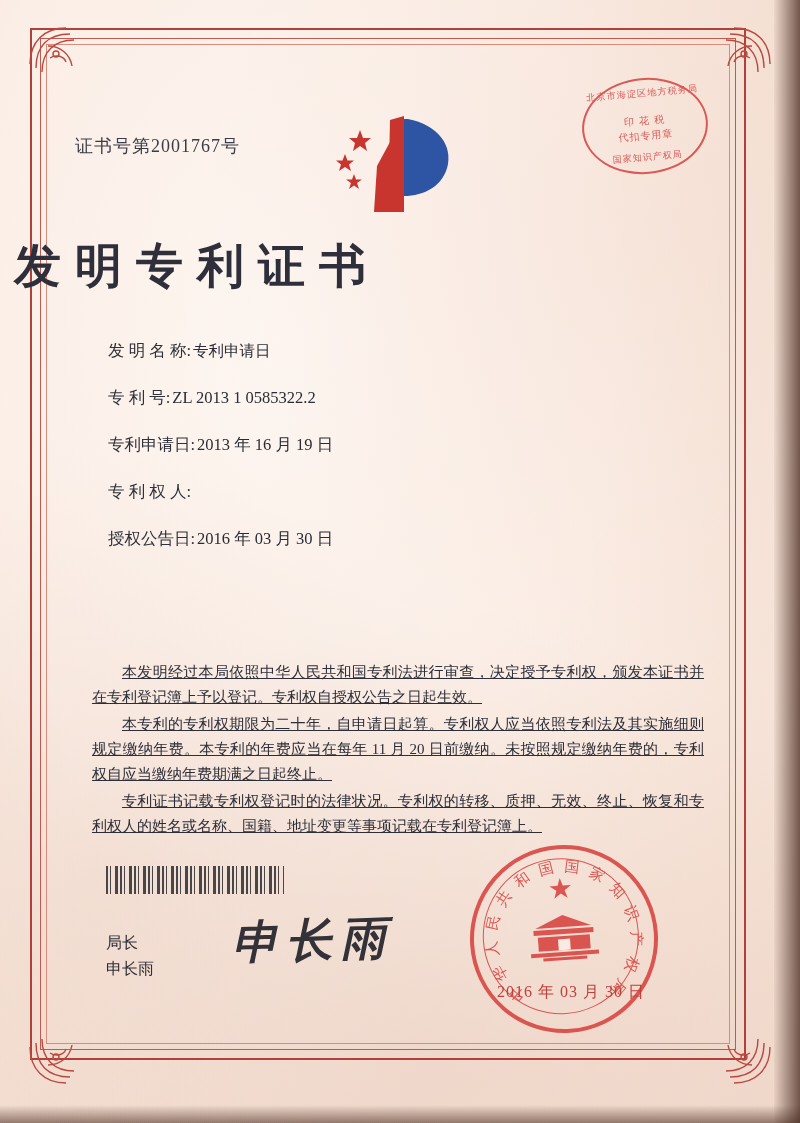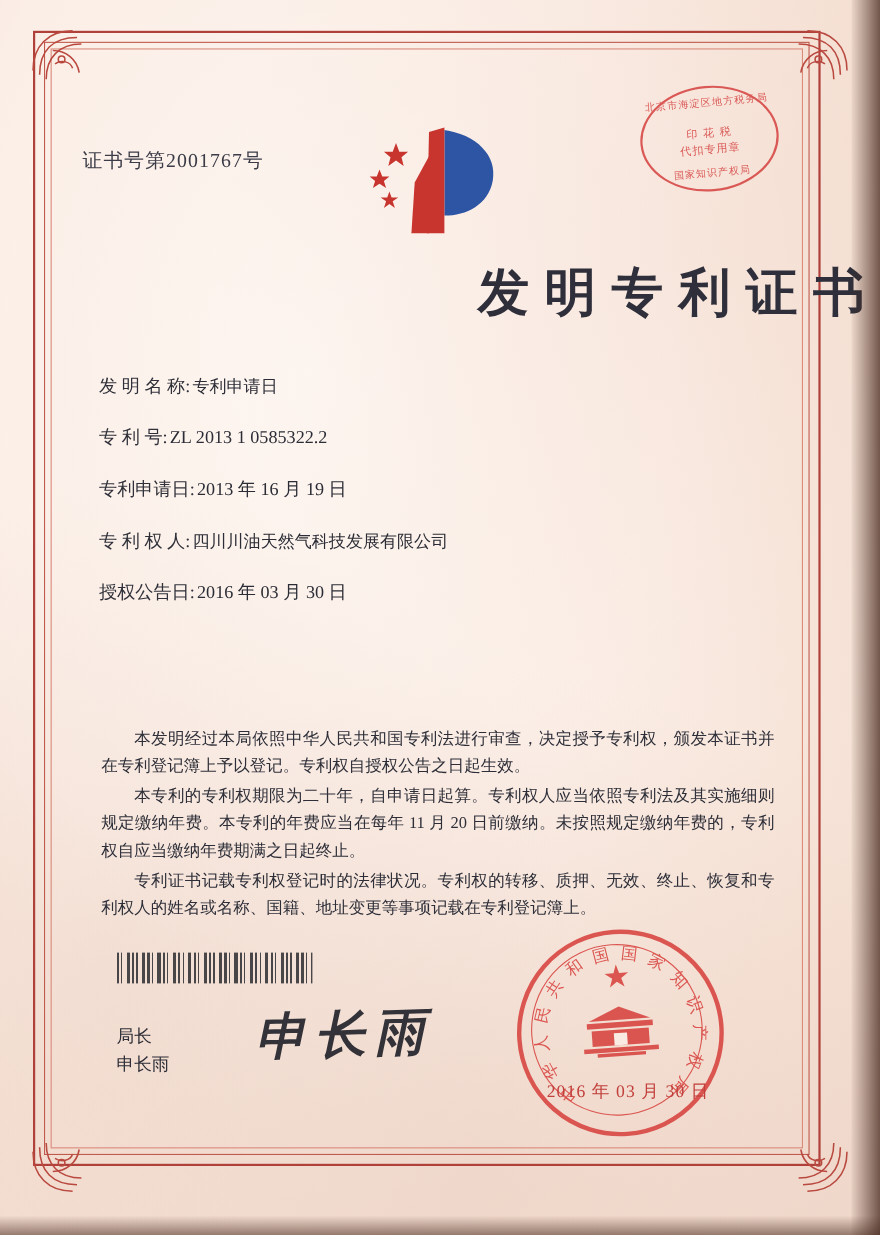--- a/index.html
+++ b/index.html
@@ -91,21 +91,21 @@
     left: 75px; top: 134px;
     font-size: 18px;
     color: #3b3c47;
     letter-spacing: 1px;
     font-family: "Liberation Serif", "DejaVu Serif", serif;
   }
   .title {
     position: absolute;
     left: 0; top: 235px;
     width: 800px;
-    text-align: right;
+    text-align: left;
     font-size: 47px;
     font-weight: bold;
     letter-spacing: 14px;
     color: #2e2f3a;
     text-indent: 14px;
     font-family: "DejaVu Serif", "Liberation Serif", serif;
   }
 
   
   .seal-top {
@@ -139,20 +139,21 @@
     position: absolute;
     left: 90px; top: 340px;
     width: 620px;
   }
   .field-row {
     display: flex;
     align-items: baseline;
     margin-bottom: 25px;
     font-size: 16.5px;
     color: #2f3039;
+    margin-left: 18px;
   }
   .f-label {
     white-space: pre;
     color: #2f3039;
     font-family: "Liberation Serif", "DejaVu Serif", serif;
   }
   .f-value {
     margin-left: 2px;
     color: #2b2c35;
     font-family: "Liberation Serif", "DejaVu Serif", serif;
@@ -162,20 +163,21 @@
   
   .body-text {
     position: absolute;
     left: 92px; top: 660px;
     width: 612px;
     font-size: 15px;
     line-height: 25px;
     color: #2d2e38;
     text-align: justify;
     font-family: "Liberation Serif", "DejaVu Serif", serif;
+    text-decoration: underline;
   }
   .body-text p {
     margin: 0 0 2px 0;
     text-indent: 30px;
   }
 
   
   .barcode {
     position: absolute;
     left: 106px; top: 866px;
@@ -372,21 +374,20 @@
     <div class="field-row">
       <span class="f-label">专 利 号:</span>
       <span class="f-value">ZL 2013 1 0585322.2</span>
     </div>
     <div class="field-row">
       <span class="f-label">专利申请日:</span>
       <span class="f-value">2013 年 16 月 19 日</span>
     </div>
     <div class="field-row">
       <span class="f-label">专 利 权 人:</span>
-      <span class="f-value small">四川川油天然气科技发展有限公司</span>
     </div>
     <div class="field-row">
       <span class="f-label">授权公告日:</span>
       <span class="f-value">2016 年 03 月 30 日</span>
     </div>
   </div>
 
   <div class="body-text">
     <p>本发明经过本局依照中华人民共和国专利法进行审查，决定授予专利权，颁发本证书并在专利登记簿上予以登记。专利权自授权公告之日起生效。</p>
     <p>本专利的专利权期限为二十年，自申请日起算。专利权人应当依照专利法及其实施细则规定缴纳年费。本专利的年费应当在每年 11 月 20 日前缴纳。未按照规定缴纳年费的，专利权自应当缴纳年费期满之日起终止。</p>

